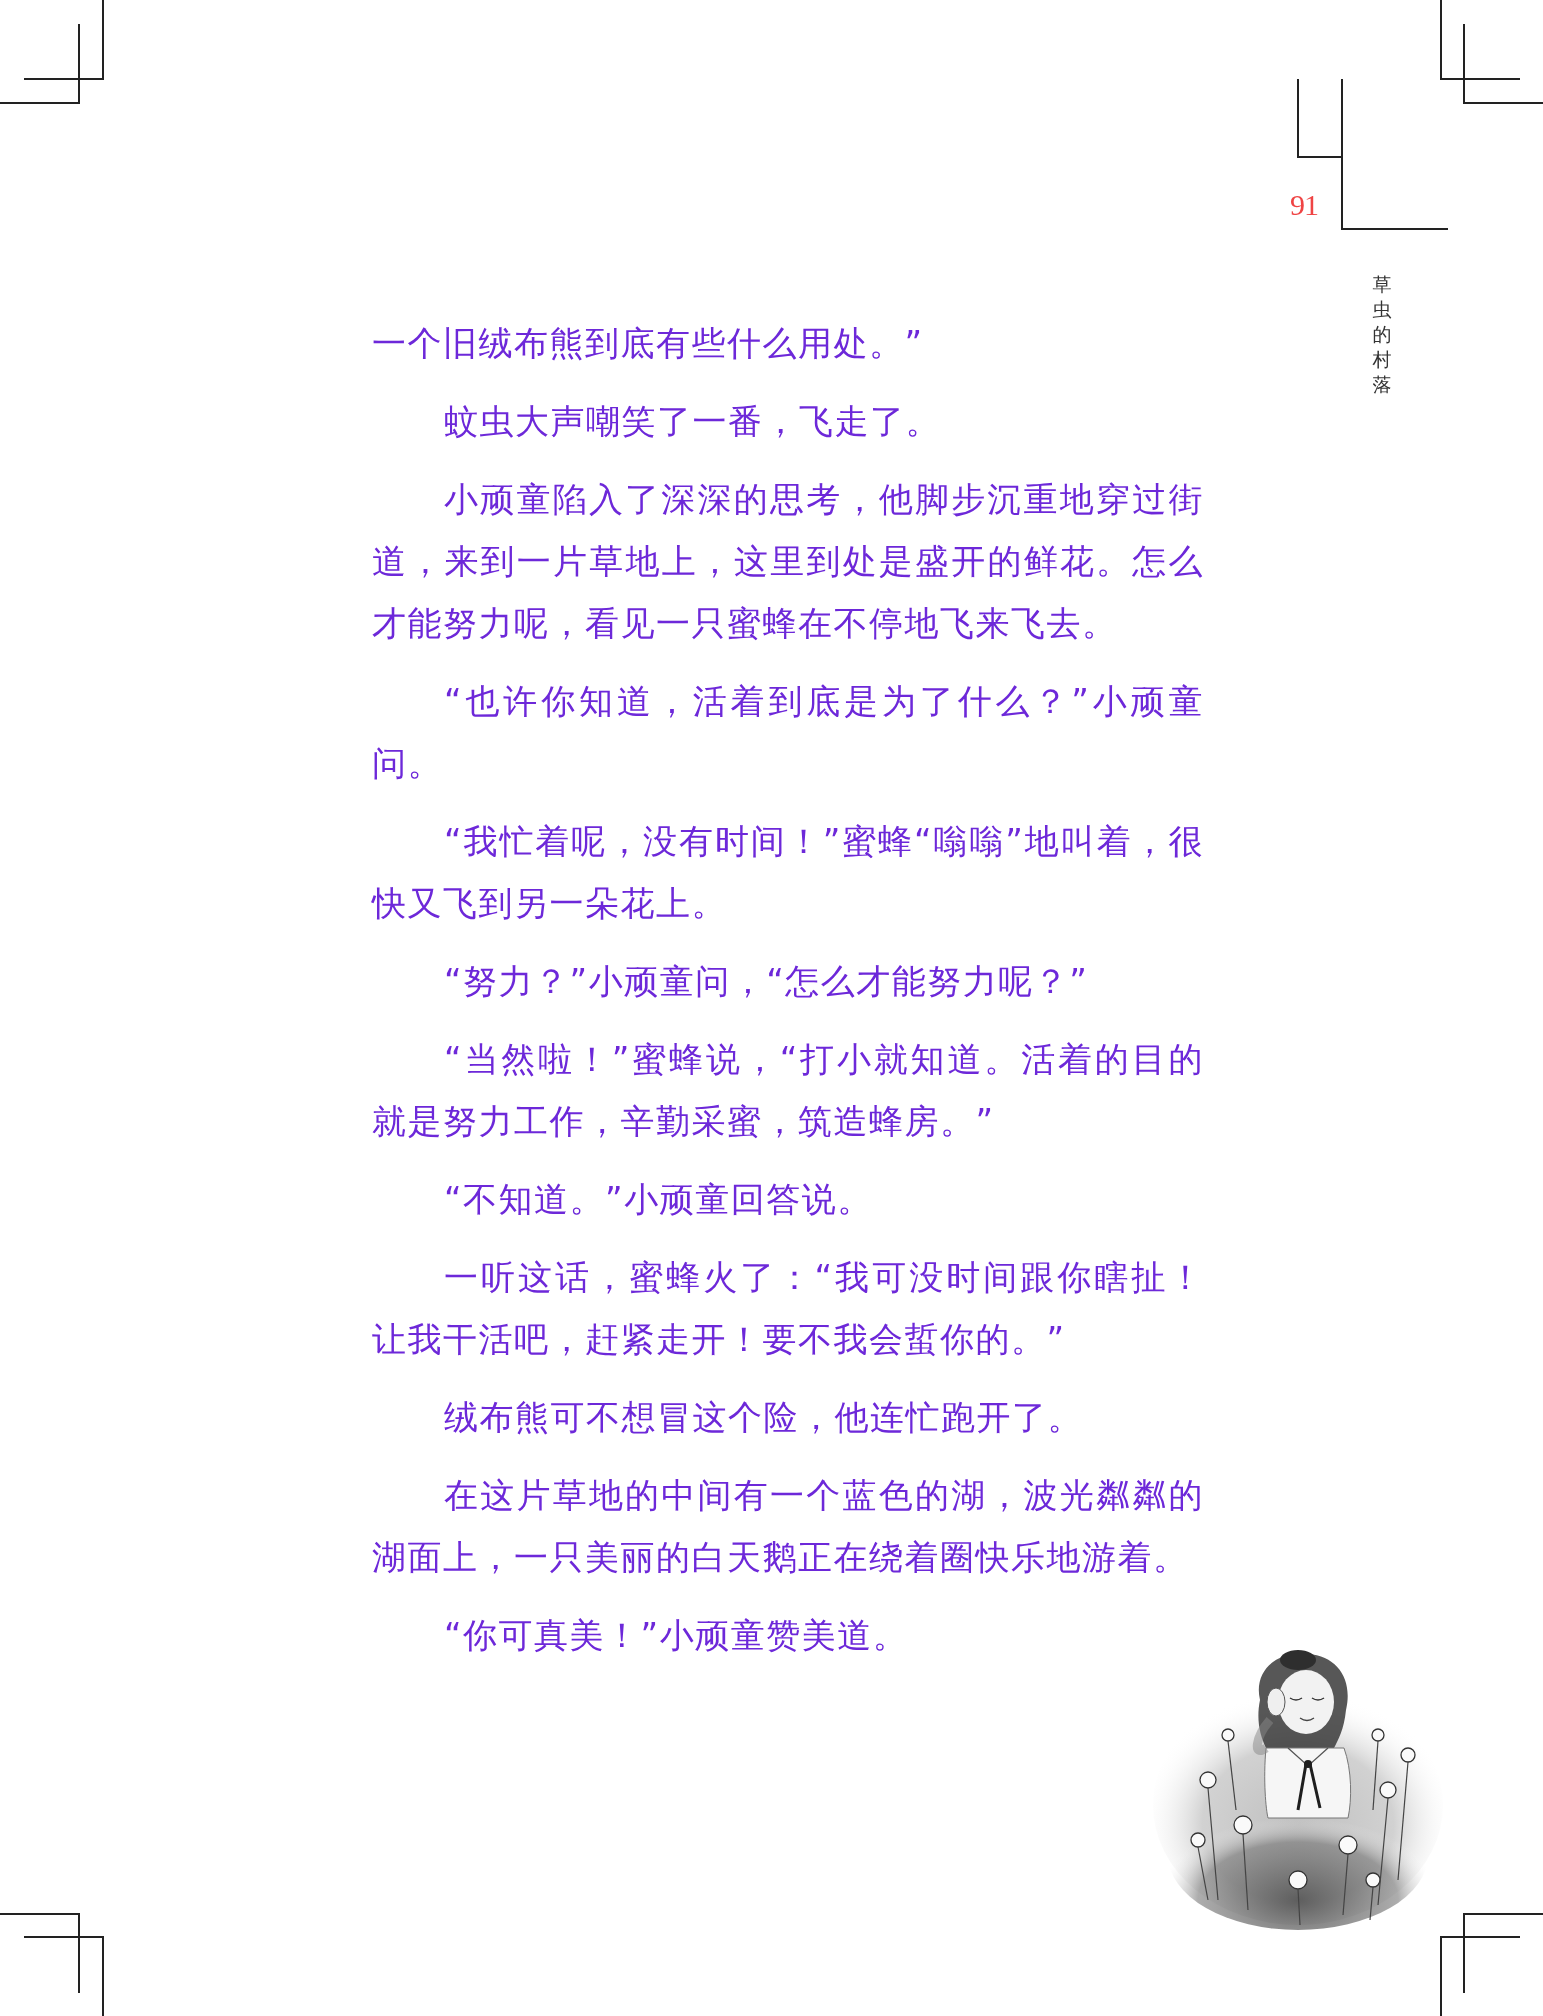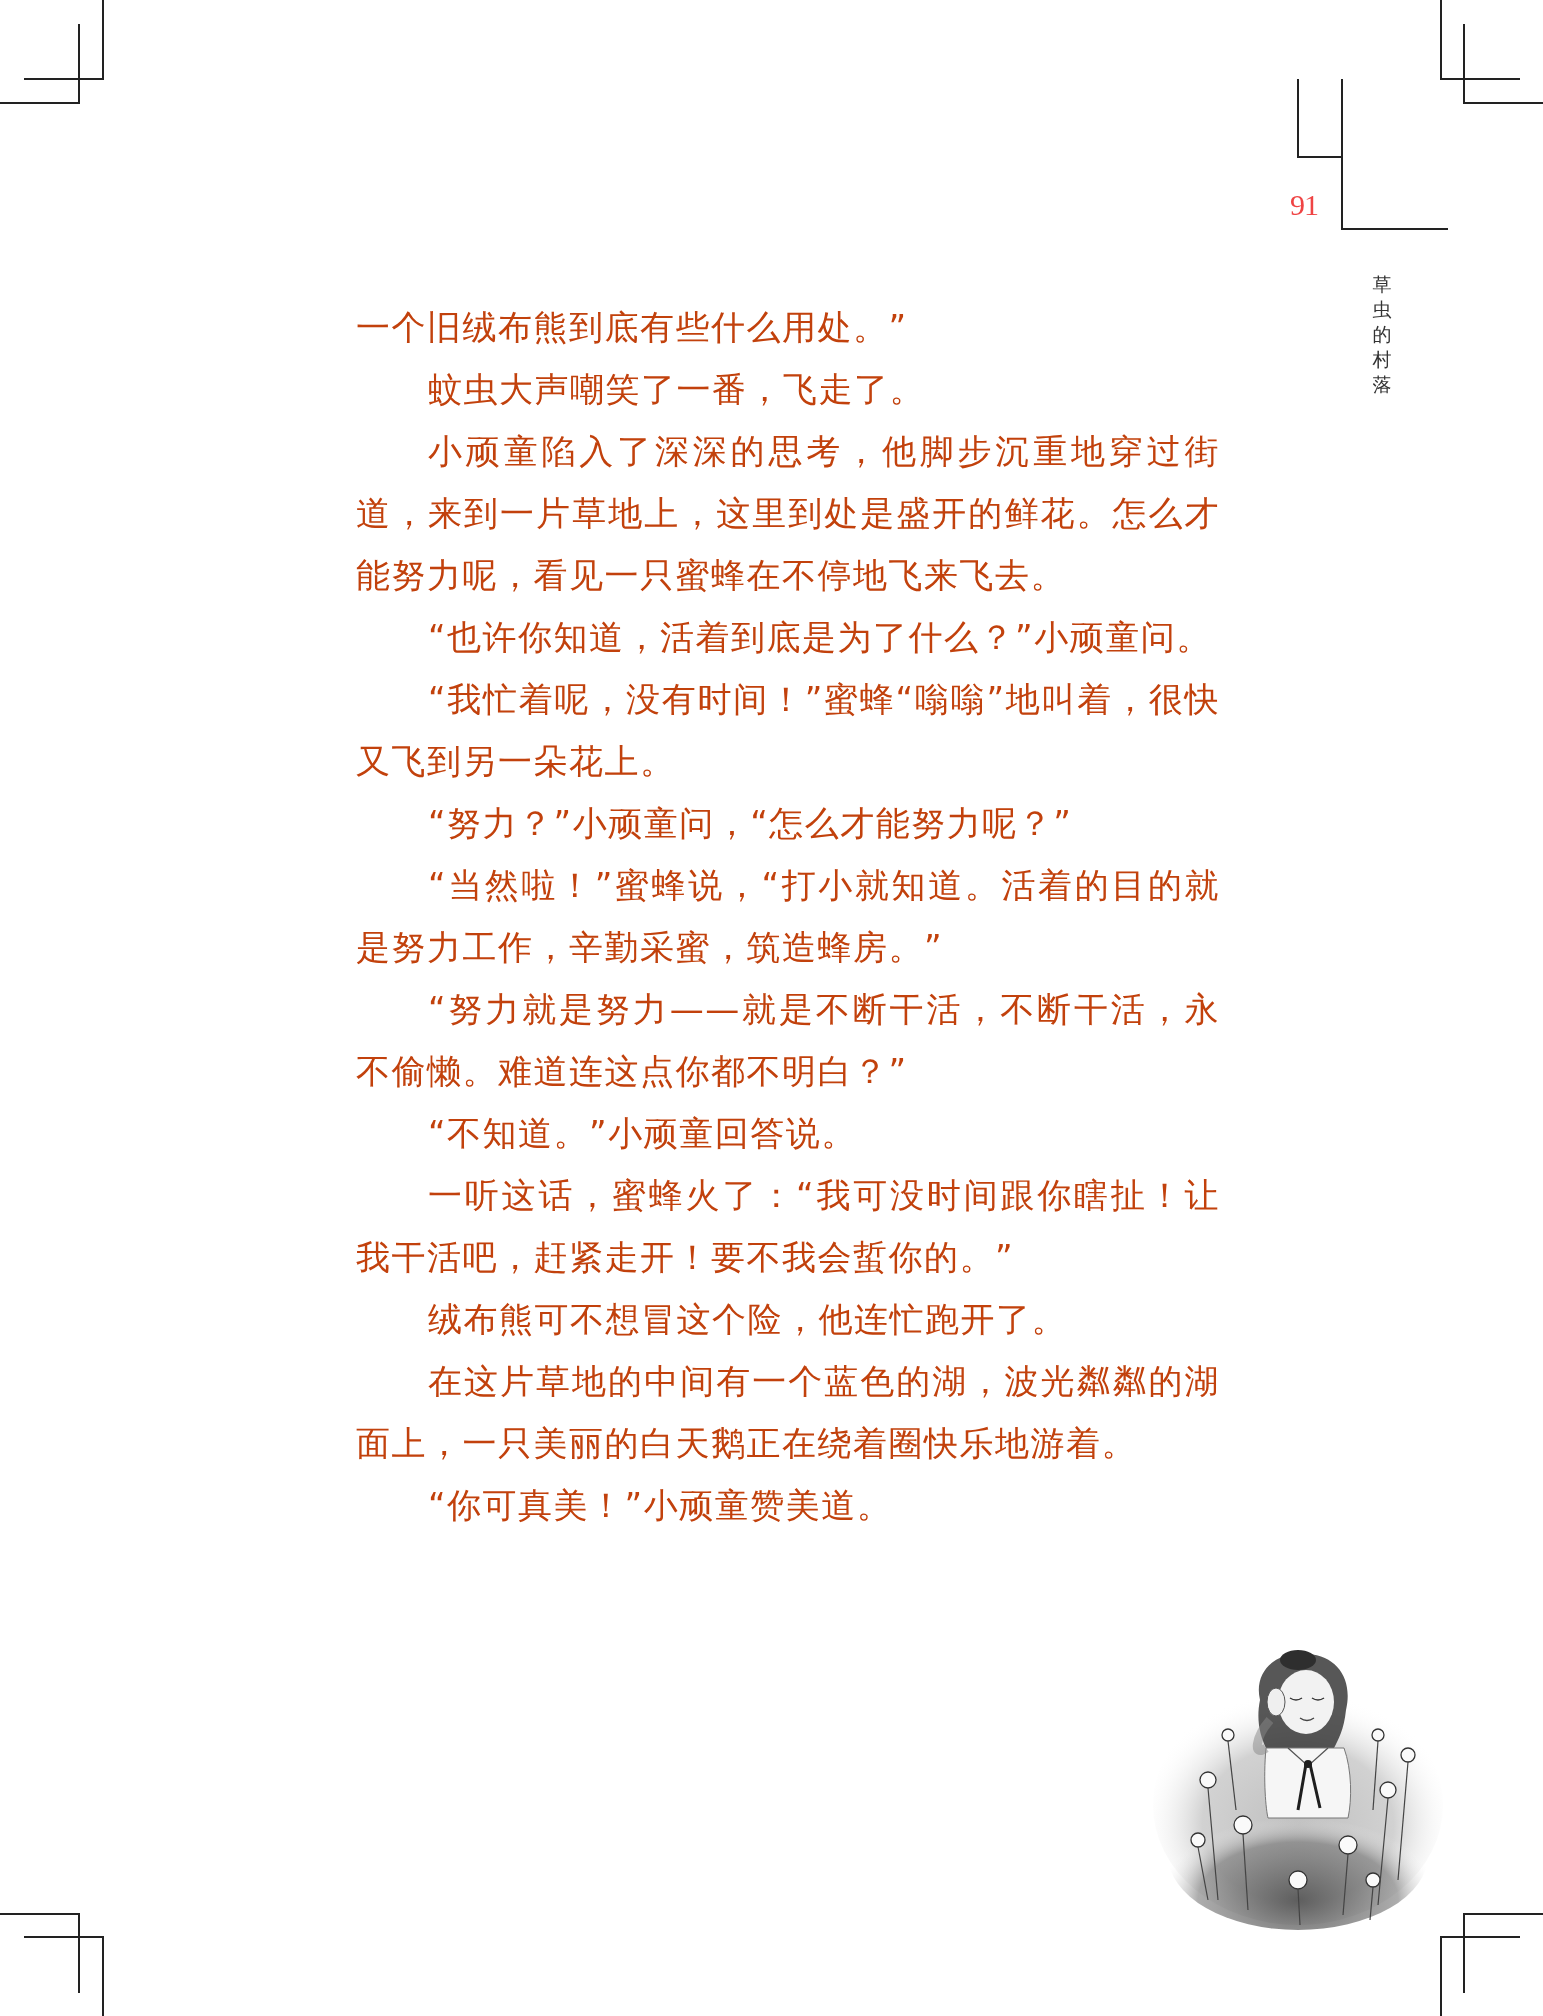--- a/index.html
+++ b/index.html
@@ -44,27 +44,27 @@
     }
     .running-title span { display: block; }
 
     .body-text {
       position: absolute;
       left: 356px;
       top: 296px;
       width: 864px;
     }
     .para {
-      margin: 0;
+      margin: 16px;
       font-size: 34px;
       line-height: 62px;
       letter-spacing: 1.5px;
       text-align: justify;
       text-align-last: left;
-      color: #c2410c;
+      color: #6d28d9;
     }
     .para.indent { text-indent: 72px; }
 
     .illustration {
       position: absolute;
       left: 1148px;
       top: 1640px;
       width: 300px;
       height: 290px;
     }
@@ -118,21 +118,20 @@
 </div>
 
 <div class="body-text">
   <p class="para">一个旧绒布熊到底有些什么用处。”</p>
   <p class="para indent">蚊虫大声嘲笑了一番，飞走了。</p>
   <p class="para indent">小顽童陷入了深深的思考，他脚步沉重地穿过街道，来到一片草地上，这里到处是盛开的鲜花。怎么才能努力呢，看见一只蜜蜂在不停地飞来飞去。</p>
   <p class="para indent">“也许你知道，活着到底是为了什么？”小顽童问。</p>
   <p class="para indent">“我忙着呢，没有时间！”蜜蜂“嗡嗡”地叫着，很快又飞到另一朵花上。</p>
   <p class="para indent">“努力？”小顽童问，“怎么才能努力呢？”</p>
   <p class="para indent">“当然啦！”蜜蜂说，“打小就知道。活着的目的就是努力工作，辛勤采蜜，筑造蜂房。”</p>
-  <p class="para indent">“努力就是努力——就是不断干活，不断干活，永不偷懒。难道连这点你都不明白？”</p>
   <p class="para indent">“不知道。”小顽童回答说。</p>
   <p class="para indent">一听这话，蜜蜂火了：“我可没时间跟你瞎扯！让我干活吧，赶紧走开！要不我会蜇你的。”</p>
   <p class="para indent">绒布熊可不想冒这个险，他连忙跑开了。</p>
   <p class="para indent">在这片草地的中间有一个蓝色的湖，波光粼粼的湖面上，一只美丽的白天鹅正在绕着圈快乐地游着。</p>
   <p class="para indent">“你可真美！”小顽童赞美道。</p>
 </div>
 
 <div class="illustration">
   <svg width="300" height="290" viewBox="0 0 300 290">
     <defs>

